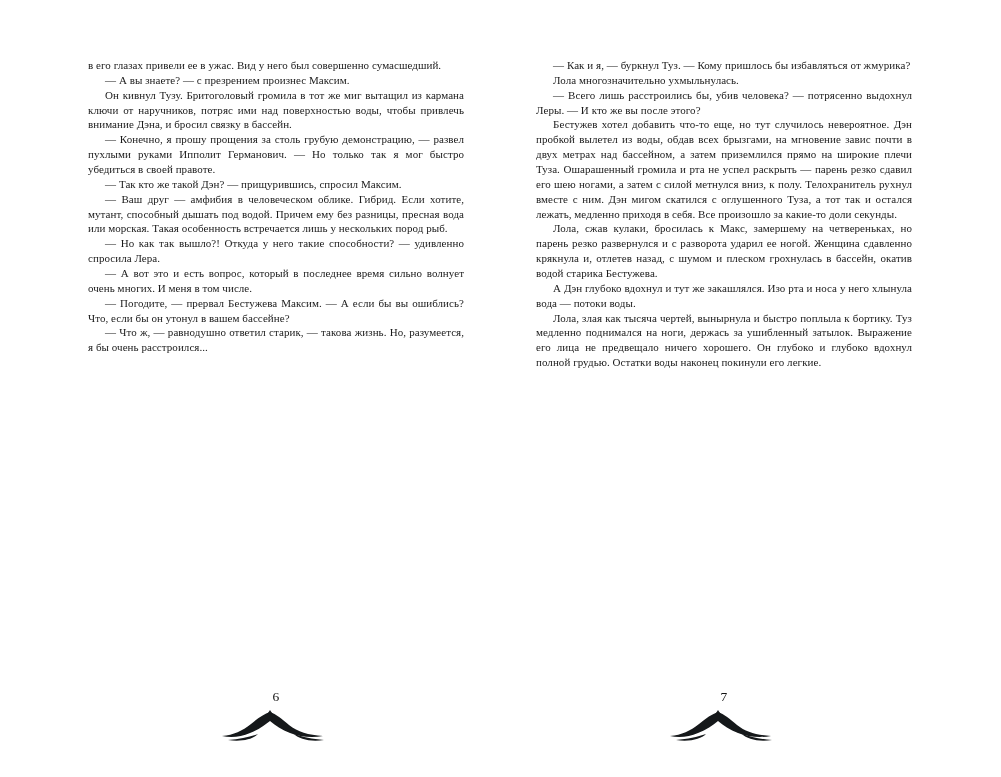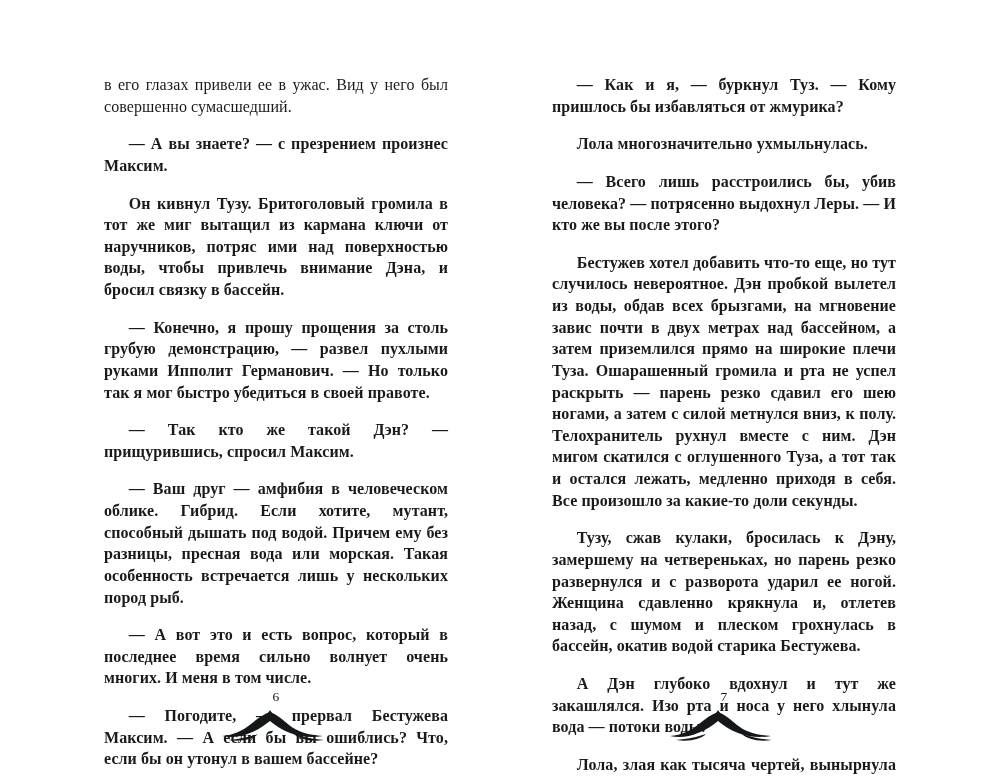--- a/index.html
+++ b/index.html
@@ -32,32 +32,31 @@
   .page-left {
     padding: 58px 36px 0 88px;
   }
   .page-right {
     padding: 58px 88px 0 36px;
   }
   .text-column {
     flex: 0 0 auto;
   }
   p.para {
-    margin: 16px;
-    font-size: 16px;
+    margin: 0;
+    font-size: 11px;
     line-height: 1.352;
     text-align: justify;
     text-indent: 0;
     hyphens: manual;
     -webkit-hyphens: manual;
     letter-spacing: 0.005em;
   }
   p.indent {
     text-indent: 1.55em;
-    font-weight: bold;
   }
   .page-footer {
     position: absolute;
     left: 0;
     right: 0;
     bottom: 34px;
     display: flex;
     flex-direction: column;
     align-items: center;
   }
@@ -82,20 +81,21 @@
 <div class="book-spread">
 
   <div class="page page-left">
     <div class="text-column">
       <p class="para">в его глазах привели ее в ужас. Вид у него был совершен­но сумасшедший.</p>
       <p class="para indent">— А вы знаете? — с презрением произнес Максим.</p>
       <p class="para indent">Он кивнул Тузу. Бритоголовый громила в тот же миг вытащил из кармана ключи от наручников, потряс ими над поверхностью воды, чтобы привлечь внимание Дэна, и бросил связку в бассейн.</p>
       <p class="para indent">— Конечно, я прошу прощения за столь грубую де­монстрацию, — развел пухлыми руками Ипполит Герма­нович. — Но только так я мог быстро убедиться в своей правоте.</p>
       <p class="para indent">— Так кто же такой Дэн? — прищурившись, спросил Максим.</p>
       <p class="para indent">— Ваш друг — амфибия в человеческом облике. Гиб­рид. Если хотите, мутант, способный дышать под во­дой. Причем ему без разницы, пресная вода или мор­ская. Такая особенность встречается лишь у нескольких пород рыб.</p>
+      <p class="para indent">— Но как так вышло?! Откуда у него такие способно­сти? — удивленно спросила Лера.</p>
       <p class="para indent">— А вот это и есть вопрос, который в последнее вре­мя сильно волнует очень многих. И меня в том числе.</p>
       <p class="para indent">— Погодите, — прервал Бестужева Максим. — А если бы вы ошиблись? Что, если бы он утонул в вашем бассейне?</p>
       <p class="para indent">— Что ж, — равнодушно ответил старик, — такова жизнь. Но, разумеется, я бы очень расстроился...</p>
     </div>
     <div class="page-footer footer-left">
       <div class="page-number">6</div>
       <svg class="ornament" viewBox="0 0 112 34" xmlns="http://www.w3.org/2000/svg">
         <g fill="#15181a">
           <path d="M2 27 C14 26 22 22 31 15 C38 9 44 5 50 3 C56 5 62 10 69 16 C78 23 88 26 103 27 C92 29 80 28 70 24 C62 21 55 16 50 12 C45 16 38 21 30 24 C21 28 11 29 2 27 Z"></path>
           <path d="M8 31 C20 30 29 28 38 25 C33 30 22 33 8 31 Z"></path>
@@ -105,21 +105,21 @@
       </svg>
     </div>
   </div>
 
   <div class="page page-right">
     <div class="text-column">
       <p class="para indent">— Как и я, — буркнул Туз. — Кому пришлось бы избав­ляться от жмурика?</p>
       <p class="para indent">Лола многозначительно ухмыльнулась.</p>
       <p class="para indent">— Всего лишь расстроились бы, убив человека? — по­трясенно выдохнул Леры. — И кто же вы после этого?</p>
       <p class="para indent">Бестужев хотел добавить что-то еще, но тут случи­лось невероятное. Дэн пробкой вылетел из воды, обдав всех брызгами, на мгновение завис почти в двух метрах над бассейном, а затем приземлился прямо на широкие плечи Туза. Ошарашенный громила и рта не успел рас­крыть — парень резко сдавил его шею ногами, а затем с силой метнулся вниз, к полу. Телохранитель рухнул вместе с ним. Дэн мигом скатился с оглушенного Туза, а тот так и остался лежать, медленно приходя в себя. Все произошло за какие-то доли секунды.</p>
-      <p class="para indent">Тузу, сжав кулаки, бросилась к Дэну, замершему на четвереньках, но парень резко развернулся и с разворо­та ударил ее ногой. Женщина сдавленно крякнула и, от­летев назад, с шумом и плеском грохнулась в бассейн, окатив водой старика Бестужева.</p>
+      <p class="para indent">Лола, сжав кулаки, бросилась к Макс, замершему на четвереньках, но парень резко развернулся и с разворо­та ударил ее ногой. Женщина сдавленно крякнула и, от­летев назад, с шумом и плеском грохнулась в бассейн, окатив водой старика Бестужева.</p>
       <p class="para indent">А Дэн глубоко вдохнул и тут же закашлялся. Изо рта и носа у него хлынула вода — потоки воды.</p>
       <p class="para indent">Лола, злая как тысяча чертей, вынырнула и быстро поплыла к бортику. Туз медленно поднимался на ноги, держась за ушибленный затылок. Выражение его лица не предвещало ничего хорошего. Он глубоко и глубоко вдохнул полной грудью. Остатки воды наконец по­кинули его легкие.</p>
     </div>
     <div class="page-footer footer-right">
       <div class="page-number">7</div>
       <svg class="ornament" viewBox="0 0 112 34" xmlns="http://www.w3.org/2000/svg">
         <g fill="#15181a">
           <path d="M2 27 C14 26 22 22 31 15 C38 9 44 5 50 3 C56 5 62 10 69 16 C78 23 88 26 103 27 C92 29 80 28 70 24 C62 21 55 16 50 12 C45 16 38 21 30 24 C21 28 11 29 2 27 Z"></path>
           <path d="M8 31 C20 30 29 28 38 25 C33 30 22 33 8 31 Z"></path>
           <path d="M104 31 C92 30 83 28 74 25 C79 30 90 33 104 31 Z"></path>

